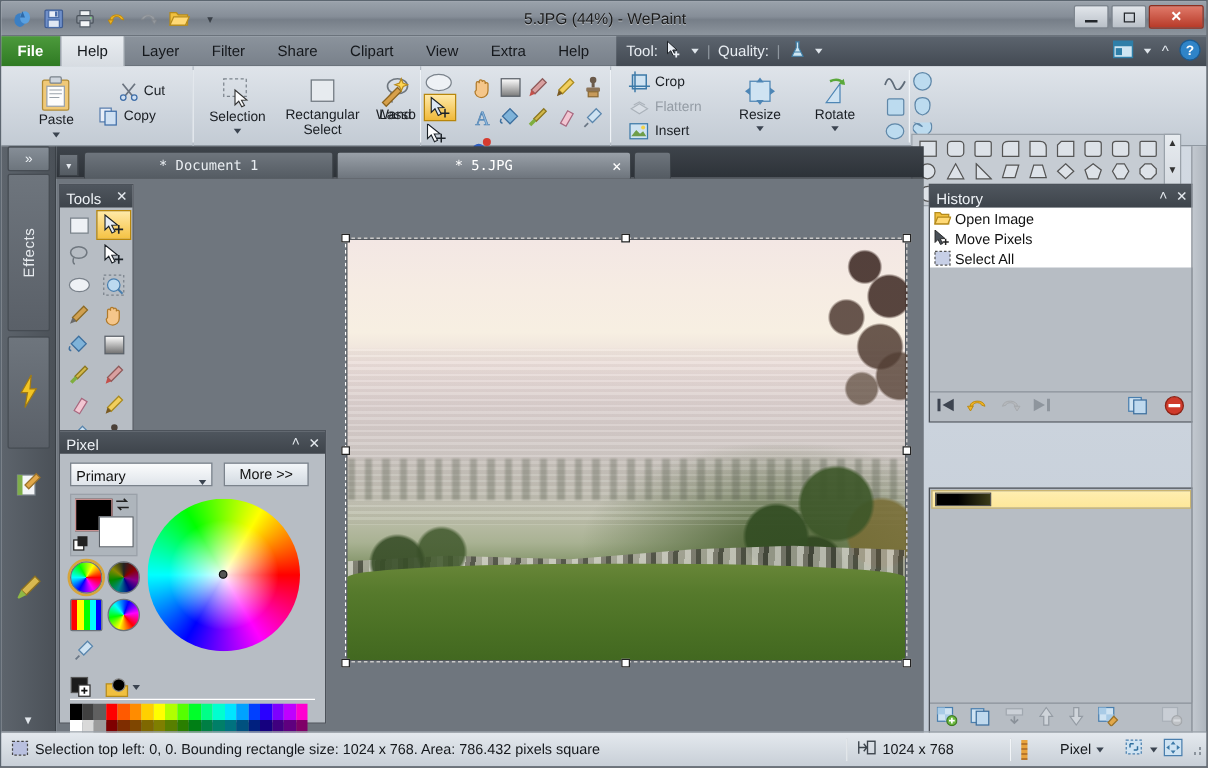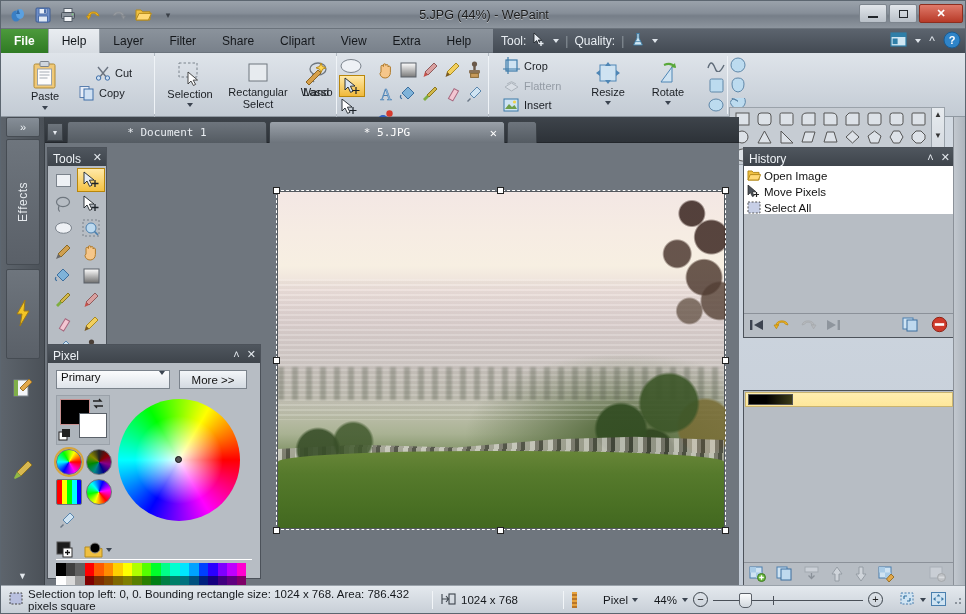--- a/index.html
+++ b/index.html
@@ -986,21 +986,21 @@
     <div class="panel-title">
       <span>Pixel</span>
       <span class="pbtns">
         <span>˄</span>
         <span>✕</span>
       </span>
     </div>
 
     <div style="position:relative;height:215px;">
 
-      <div style="position:absolute;left:8px;top:7px;width:114px;height:19px;background:linear-gradient(180deg,#fbfcfd,#dfe4ea);border:1px solid #7b838c;display:flex;align-items:flex-start;justify-content:space-between;padding:0 4px;font-size:11.5px;color:#111;">
+      <div style="position:absolute;left:8px;top:7px;width:114px;height:19px;background:linear-gradient(180deg,#fbfcfd,#dfe4ea);border:1px solid #7b838c;display:flex;align-items:flex-end;justify-content:space-between;padding:0 4px;font-size:11.5px;color:#111;">
         <span>Primary</span>
         <span class="arrow-dn"></span>
       </div>
       <div style="position:absolute;left:131px;top:7px;width:68px;height:19px;background:linear-gradient(180deg,#f3f6f9,#d3dae1);border:1px solid #7b838c;display:flex;align-items:center;justify-content:center;font-size:11.5px;color:#111;">
         <span>More &gt;&gt;</span>
       </div>
 
       <div style="position:absolute;left:8px;top:32px;width:54px;height:50px;background:#aeb5bc;border:1px solid #9aa1a9;">
         <div style="position:absolute;left:3px;top:3px;width:30px;height:26px;background:#000;border:1.5px solid #c89090;"></div>
         <div style="position:absolute;left:22px;top:17px;width:28px;height:25px;background:#fff;border:1px solid #5b626a;"></div>
@@ -1223,31 +1223,20 @@
           </svg>
       </span>
       <span>1024 x 768</span>
     </div>
     <div class="sb-div"></div>
     <div class="sb-sec" style="gap:4px;">
       <span style="display:inline-block;width:5px;height:16px;background:repeating-linear-gradient(180deg,#e8a33d 0 2px,#b8762a 2px 4px);"></span>
       <span style="margin-left:22px;">Pixel</span>
       <span class="arrow-dn"></span>
     </div>
-    <div class="sb-sec" style="gap:5px;">
-      <span>44%</span>
-      <span class="arrow-dn"></span>
-      <span class="circ">−</span>
-      <span class="zoom-slider">
-        <span class="zs-track"></span>
-        <span class="zs-tick"></span>
-        <span class="zs-thumb"></span>
-      </span>
-      <span class="circ">+</span>
-    </div>
     <div class="sb-sec" style="gap:4px;padding-right:4px;">
       <span>
         <svg width="17" height="16" viewBox="0 0 17 16">
             <rect x="2" y="2" width="12" height="11" fill="#cfe3f2" stroke="#4a7fae" stroke-dasharray="2 1.5"></rect>
             <path d="M5 5 h3 M5 5 v3 M11 10 h-3 M11 10 v-3" stroke="#2f6f9e" stroke-width="1.2" fill="none"></path>
           </svg>
       </span>
       <span class="arrow-dn"></span>
       <span>
         <svg width="17" height="16" viewBox="0 0 17 16">

